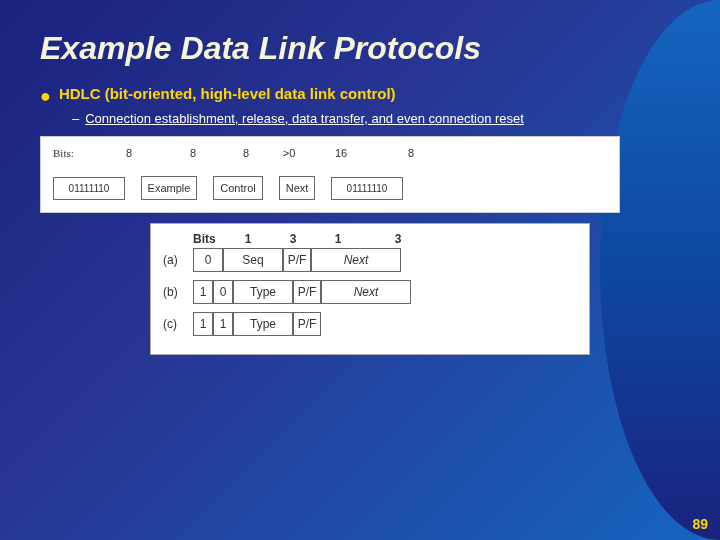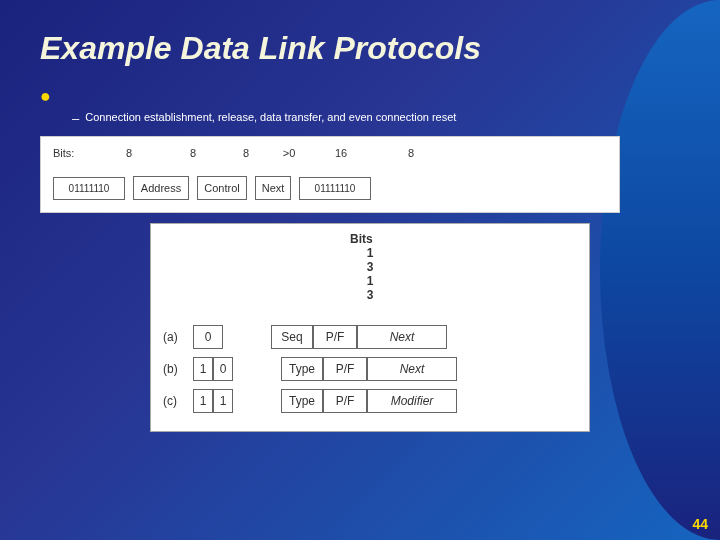--- a/index.html
+++ b/index.html
@@ -77,21 +77,22 @@
 
     .sub-dash {
       color: #ffffff;
       font-size: 13px;
       margin-right: 6px;
       flex-shrink: 0;
     }
 
     .sub-text {
       color: #ffffff;
-      font-size: 11px;
+      font-size: 13px;
+      text-decoration: underline;
     }
 
     
     .frame-diagram {
       background: white;
       border: 1px solid #ccc;
       padding: 10px 12px 12px 12px;
       width: 580px;
       margin-bottom: 10px;
     }
@@ -102,26 +103,27 @@
       margin-bottom: 6px;
       font-size: 12px;
       color: #333;
     }
 
     .bits-label {
       font-size: 11px;
       color: #333;
       margin-right: 8px;
       width: 28px;
+      font-family: Liberation Serif, serif;
     }
 
     .frame-cells {
       display: flex;
       align-items: center;
-      gap: 8px;
+      gap: 16px;
       margin-top: 17px;
     }
 
     .frame-cell {
       border: 1px solid #666;
       text-align: center;
       font-size: 11px;
       padding: 5px 2px;
       color: #333;
     }
@@ -138,26 +140,25 @@
       background: white;
       border: 1px solid #aaa;
       padding: 8px 12px 10px 12px;
       width: 440px;
       margin-left: 110px;
     }
 
     .ft-header {
       display: flex;
       align-items: center;
-      margin-bottom: 23px;
+      margin-bottom: 2px;
       font-size: 12px;
       color: #333;
       font-weight: bold;
       gap: 0;
-      flex-direction: column;
     }
 
     .ft-row {
       display: flex;
       align-items: center;
       margin-bottom: 8px;
       gap: 0;
     }
 
     .row-label {
@@ -168,22 +169,22 @@
     }
 
     .ft-cell {
       border: 1px solid #666;
       text-align: center;
       font-size: 12px;
       color: #333;
       padding: 4px 2px;
     }
     .col-1    { width: 30px; }
-    .col-3a   { width: 42px; margin-left: 48px; }
-    .col-1b   { width: 44px; }
+    .col-3a   { width: 60px; }
+    .col-1b   { width: 28px; }
     .col-3b   { width: 90px; font-style: italic; }
 
     .page-num {
       position: absolute;
       bottom: 8px;
       right: 12px;
       color: #ffd700;
       font-size: 14px;
       font-weight: bold;
     }
@@ -193,20 +194,21 @@
 
 <div class="slide">
   <div class="deco-right"></div>
 
   <div class="content">
 
     <div class="title">Example Data Link Protocols</div>
 
     <div class="bullet-main">
       <span class="bullet-dot">●</span>
+      <span class="bullet-text">HDLC (bit-oriented, high-level data link control)</span>
     </div>
 
     <div class="sub-bullet">
       <span class="sub-dash">–</span>
       <span class="sub-text">Connection establishment, release, data transfer, and even connection reset</span>
     </div>
 
     <div class="frame-diagram">
       <div class="frame-bits-row">
         <span class="bits-label">Bits:</span>
@@ -214,21 +216,21 @@
           <div style="width:72px; text-align:center; font-size:11px;">8</div>
           <div style="width:56px; text-align:center; font-size:11px;">8</div>
           <div style="width:50px; text-align:center; font-size:11px;">8</div>
           <div style="width:36px; text-align:center; font-size:11px;">&gt;0</div>
           <div style="width:68px; text-align:center; font-size:11px;">16</div>
           <div style="width:72px; text-align:center; font-size:11px;">8</div>
         </div>
       </div>
       <div class="frame-cells">
         <div class="frame-cell fc-flag1">01111110</div>
-        <div class="frame-cell fc-addr">Address</div>
+        <div class="frame-cell fc-addr">Example</div>
         <div class="frame-cell fc-ctrl">Control</div>
         <div class="frame-cell fc-data">Next</div>
         <div class="frame-cell fc-flag2">01111110</div>
       </div>
     </div>
 
     <div class="frame-table">
 
       <div class="ft-header">
         <span style="width:30px;"></span>
@@ -255,21 +257,20 @@
         <div class="ft-cell col-1b">P/F</div>
         <div class="ft-cell col-3b">Next</div>
       </div>
 
       <div class="ft-row">
         <span class="row-label">(c)</span>
         <div class="ft-cell" style="width:20px;">1</div>
         <div class="ft-cell" style="width:20px;">1</div>
         <div class="ft-cell col-3a">Type</div>
         <div class="ft-cell col-1b">P/F</div>
-        <div class="ft-cell col-3b">Modifier</div>
       </div>
 
     </div>
 
   </div>
 
-  <div class="page-num">44</div>
+  <div class="page-num">89</div>
 </div>
 
 </body></html>

